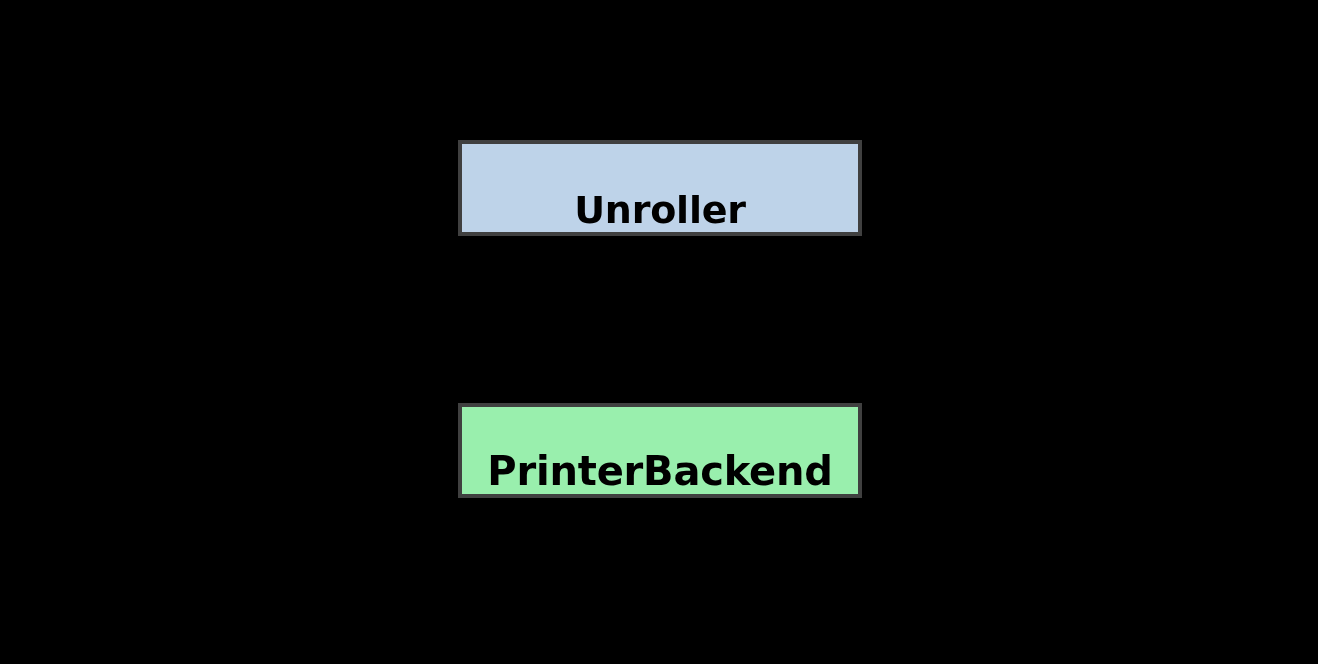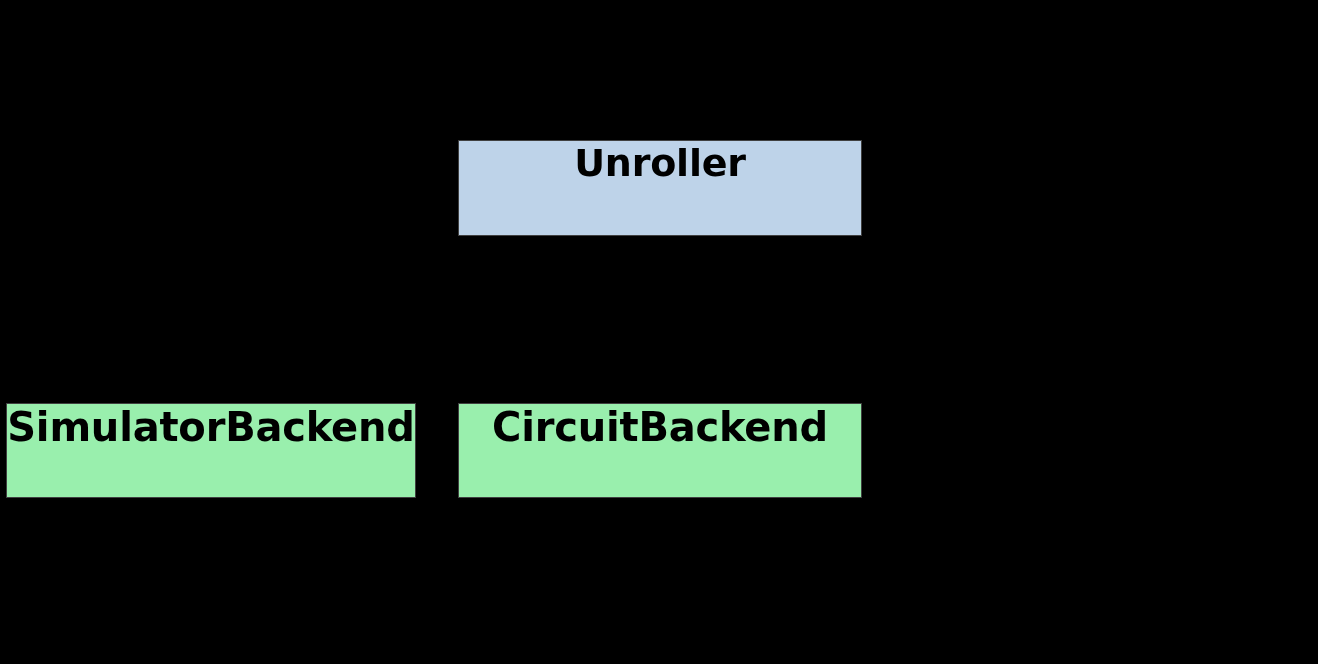--- a/index.html
+++ b/index.html
@@ -20,23 +20,23 @@
     position: absolute;
     left: 0;
     top: 0;
     width: 1318px;
     height: 664px;
     pointer-events: none;
   }
   .node {
     position: absolute;
     box-sizing: border-box;
-    border: 1px solid #404040;
+    border: 4px solid #404040;
     display: flex;
-    align-items: flex-start;
+    align-items: flex-end;
     justify-content: center;
     white-space: nowrap;
     overflow: visible;
   }
   .node-label {
     font-weight: bold;
     color: #000000;
     letter-spacing: -0.2px;
   }
   .node-root {
@@ -69,22 +69,19 @@
     <g>
       <path d="M1108,403 L795,246" stroke="#000000" stroke-width="2" fill="none"></path>
       <polygon points="795,236 786,251 805,251" fill="#000000" stroke="#000000" stroke-width="1"></polygon>
     </g>
   </svg>
 
   <div class="node node-root" id="node-unroller" style="left:458px; top:140px; width:404px; height:96px;">
     <span class="node-label">Unroller</span>
   </div>
 
-  <div class="node node-leaf" id="node-simulator-backend" style="left:6px; top:403px; width:410px; height:95px;">
-    <span class="node-label">SimulatorBackend</span>
-  </div>
 
   <div class="node node-leaf" id="node-printer-backend" style="left:458px; top:403px; width:404px; height:95px;">
-    <span class="node-label">CircuitBackend</span>
+    <span class="node-label">PrinterBackend</span>
   </div>
 
 
 </div>
 
 </body></html>

